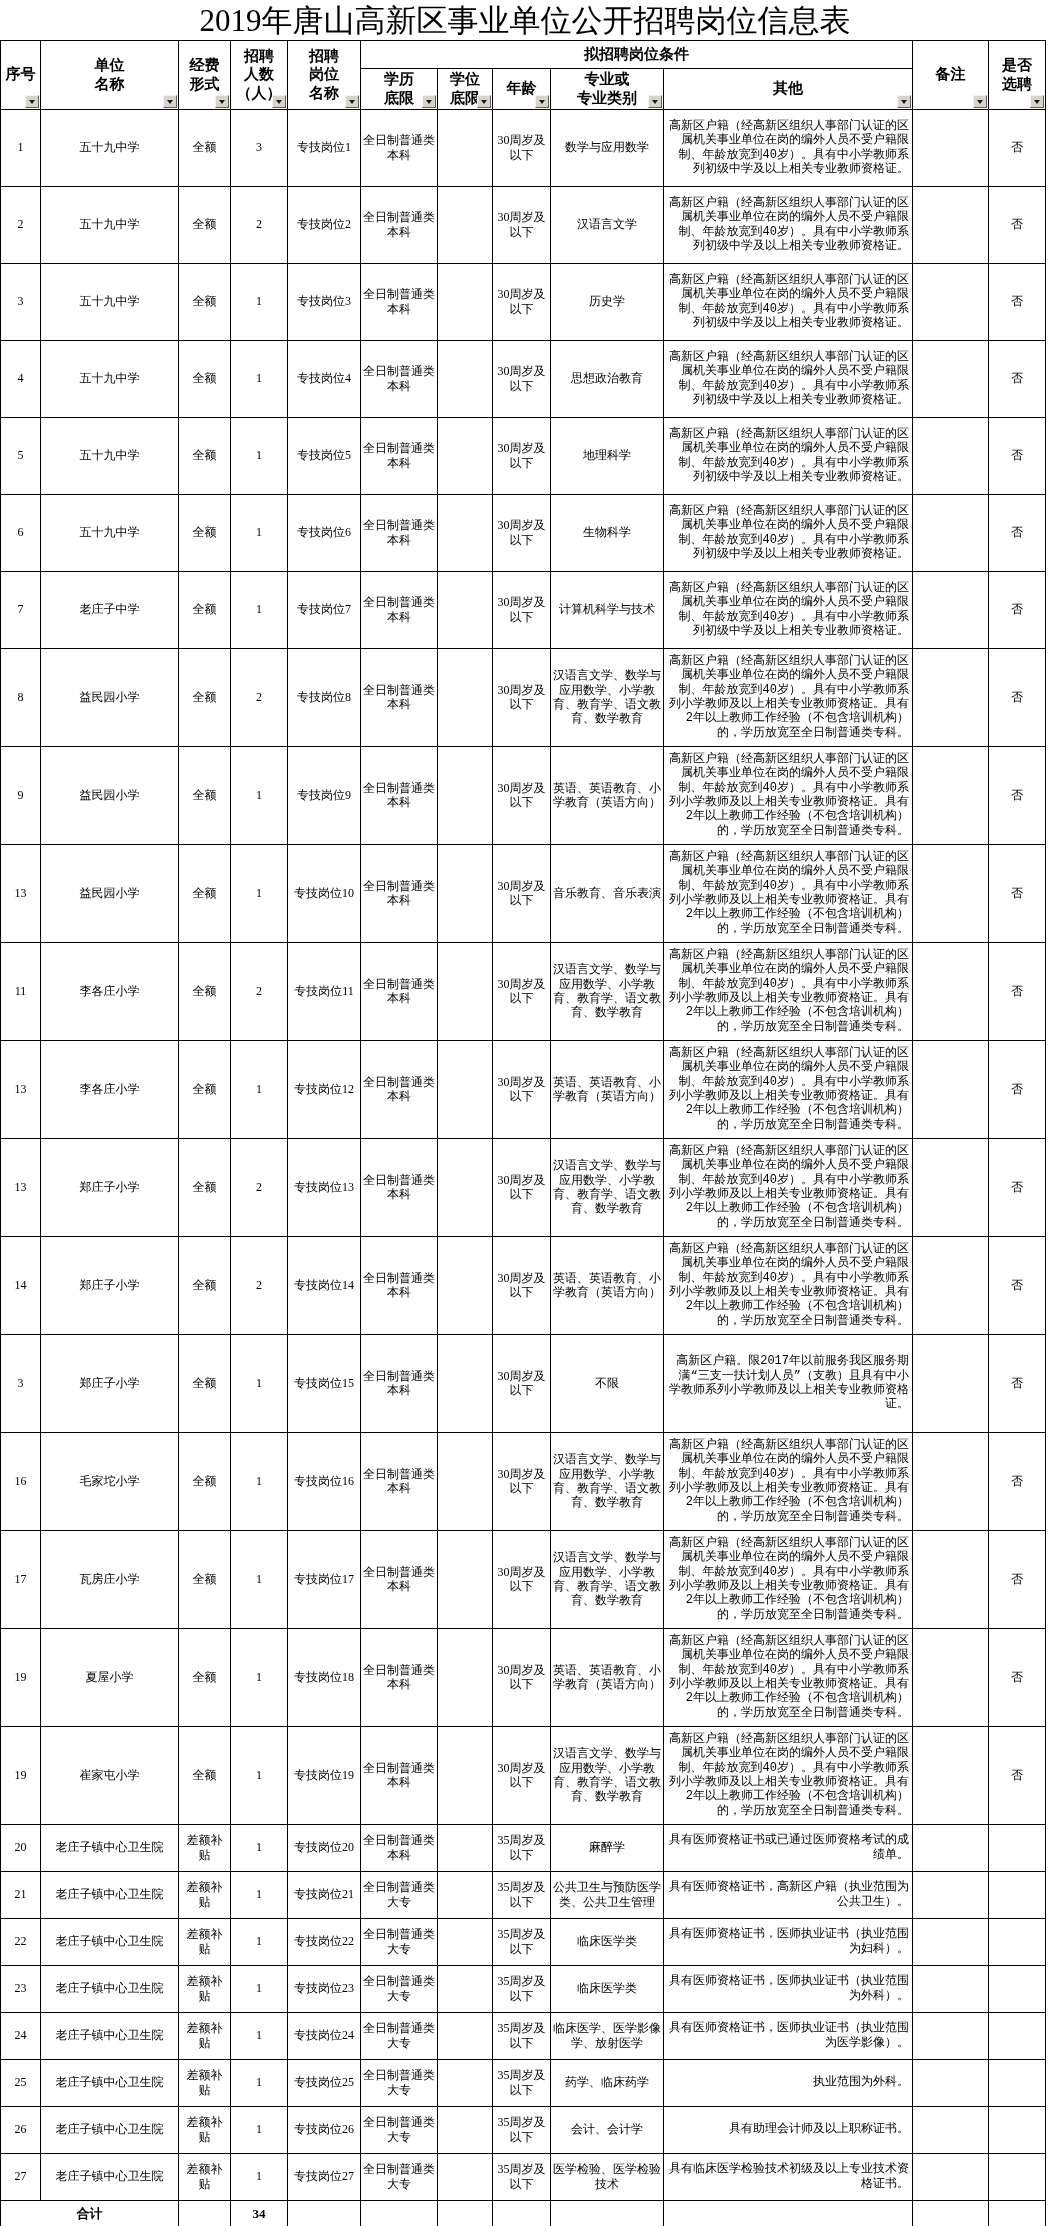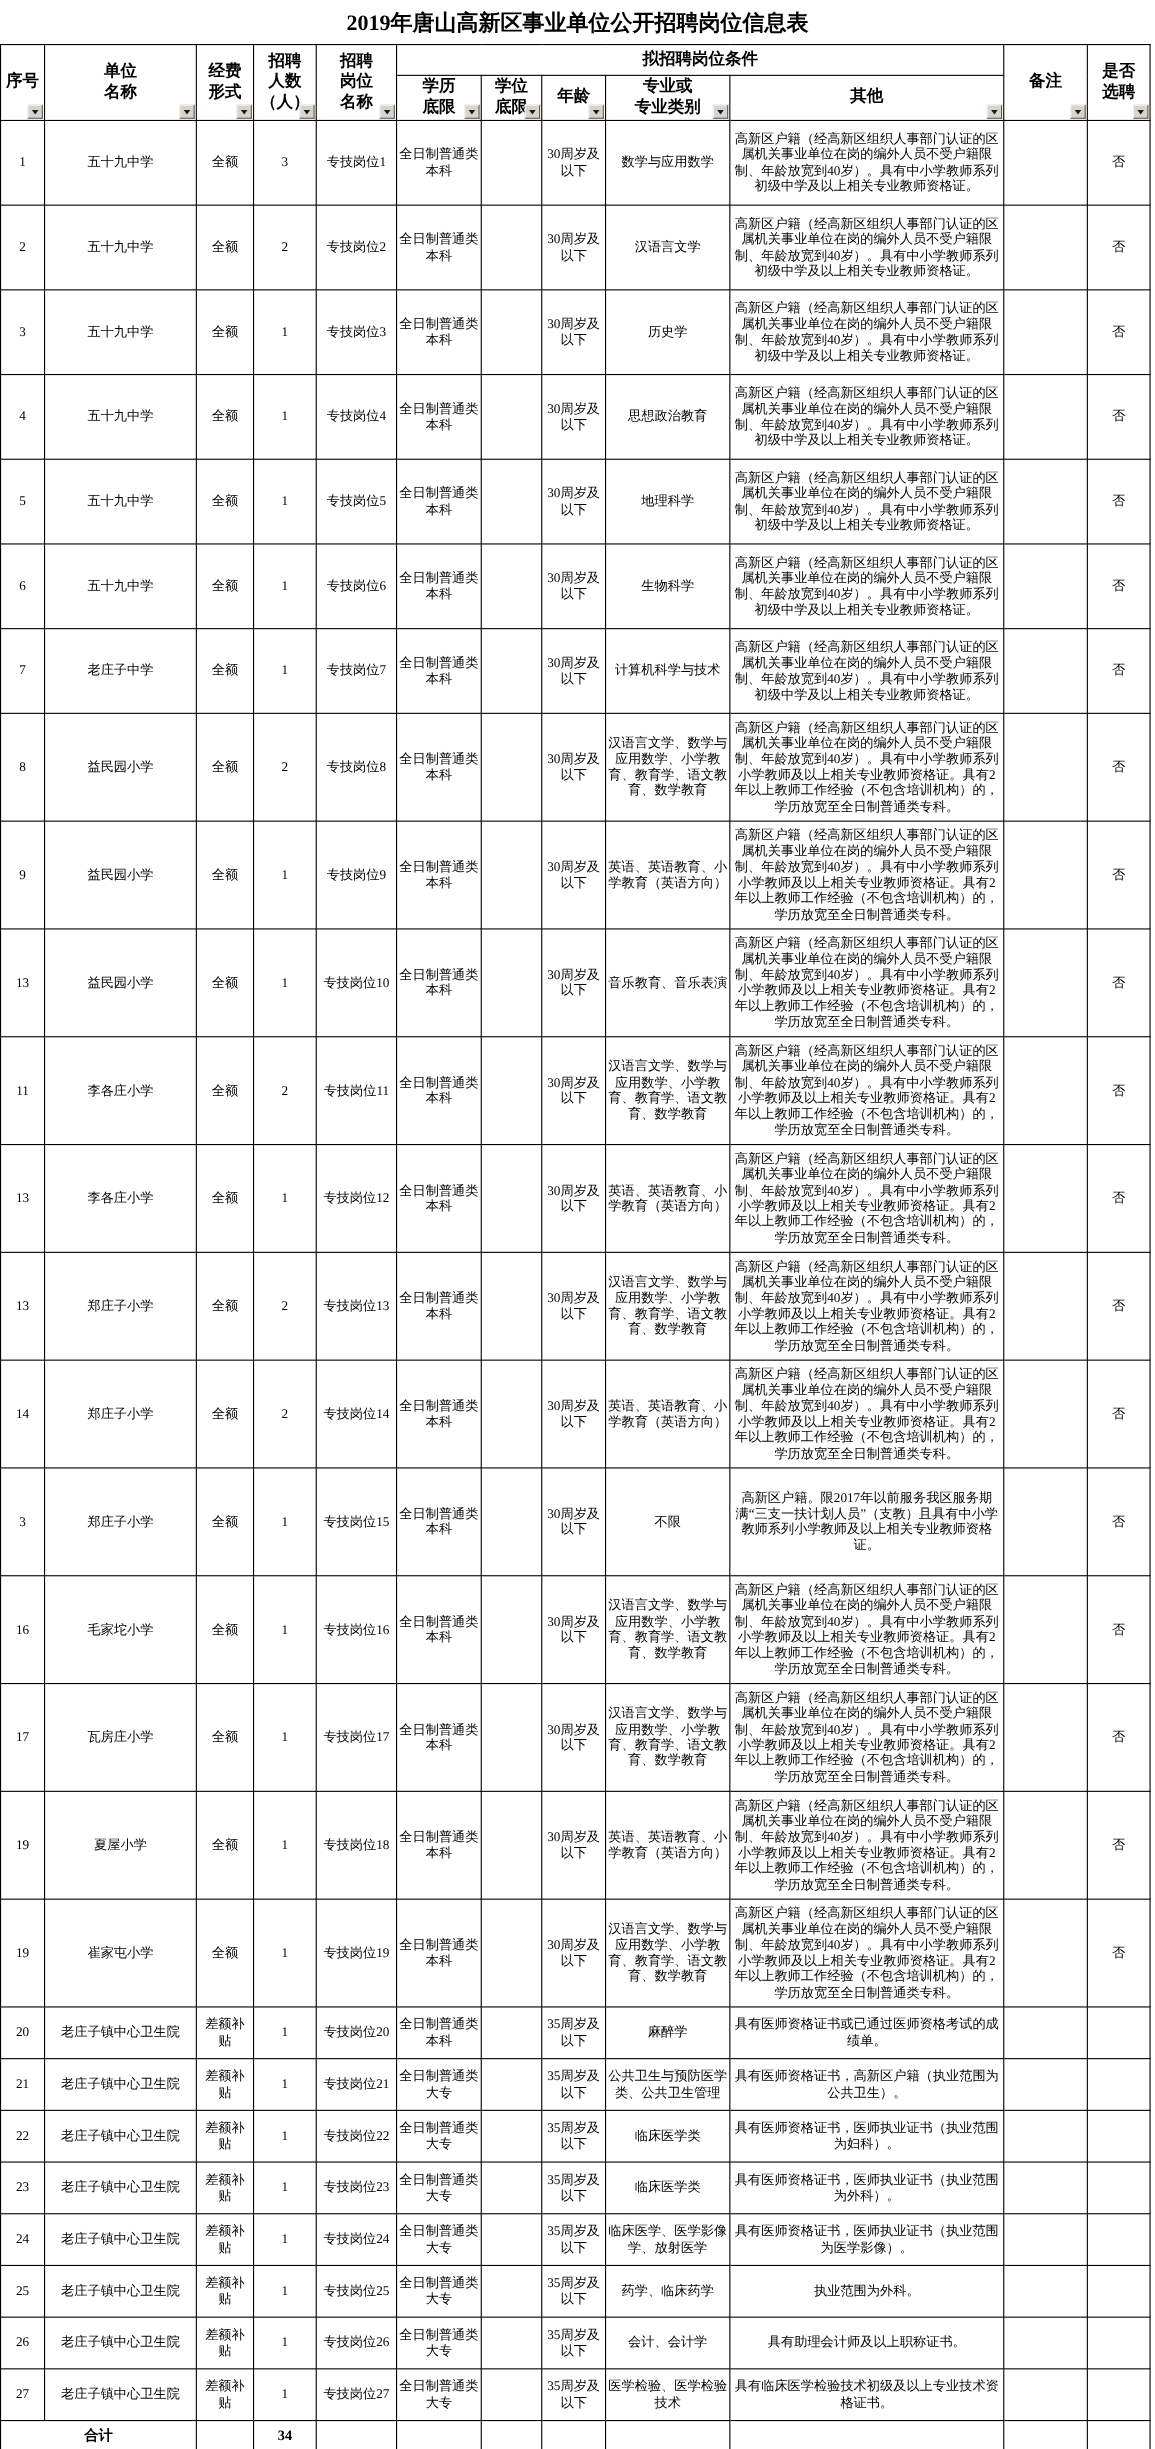--- a/index.html
+++ b/index.html
@@ -4,21 +4,21 @@
 <style>
   * { box-sizing: border-box; }
   html,body { margin:0; padding:0; background:#fff; }
   body {
     width:1050px;
     font-family:"Liberation Serif","DejaVu Serif",serif;
     color:#000;
   }
   .title {
     height:40px; line-height:42px;
-    text-align:center; font-size:20px; font-weight:bold;
+    text-align:center; font-size:31px; font-weight:normal;
     white-space:nowrap;
   }
   table {
     border-collapse:collapse; table-layout:fixed;
     width:1045px;
   }
   th, td {
     border:1px solid #000;
     padding:1px 2px;
     text-align:center; vertical-align:middle;
@@ -26,21 +26,21 @@
     word-break:break-all;
   }
   th {
     font-size:15px; font-weight:bold;
     white-space:pre-line; line-height:1.25;
     position:relative;
   }
   thead tr.hr1 th.group { height:28px; }
   thead tr.hr2 th { height:32px; }
   td { font-size:12px; line-height:1.2; }
-  td.other { text-align:center; padding:2px 3px; }
+  td.other { text-align:right; padding:2px 3px;font-family:Liberation Mono, monospace; }
   tr.mid   { height:77px; }
   tr.tall  { height:98px; }
   tr.short { height:47px; }
   tr.foot  { height:28px; }
   tr.foot td { font-size:13px; font-weight:bold; }
   .fbtn {
     position:absolute; right:1px; bottom:1px;
     width:14px; height:13px;
     background:#d8d4cc;
     border:1px solid;

